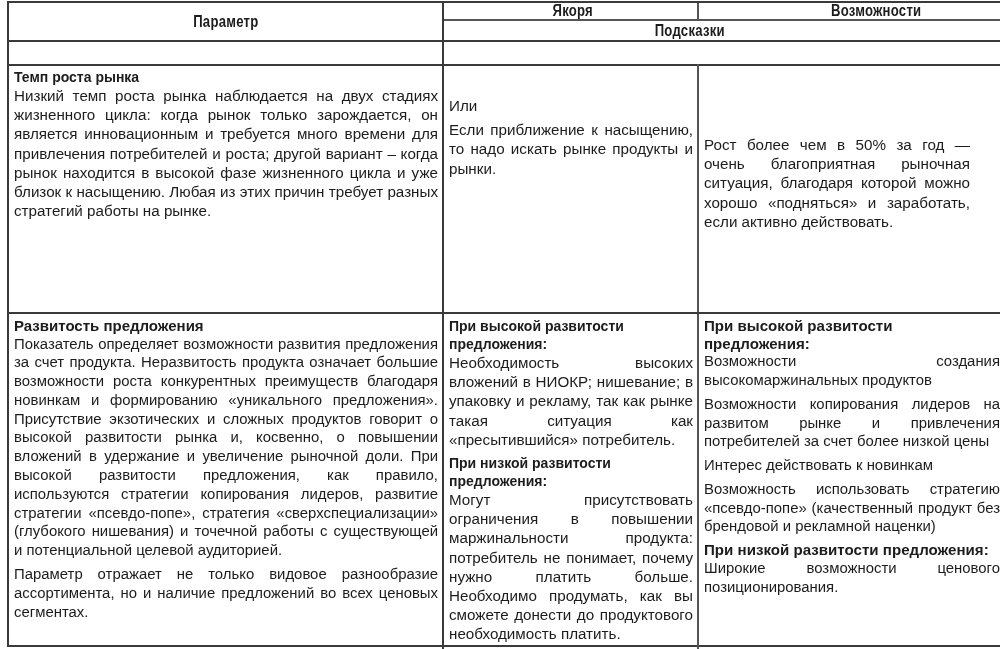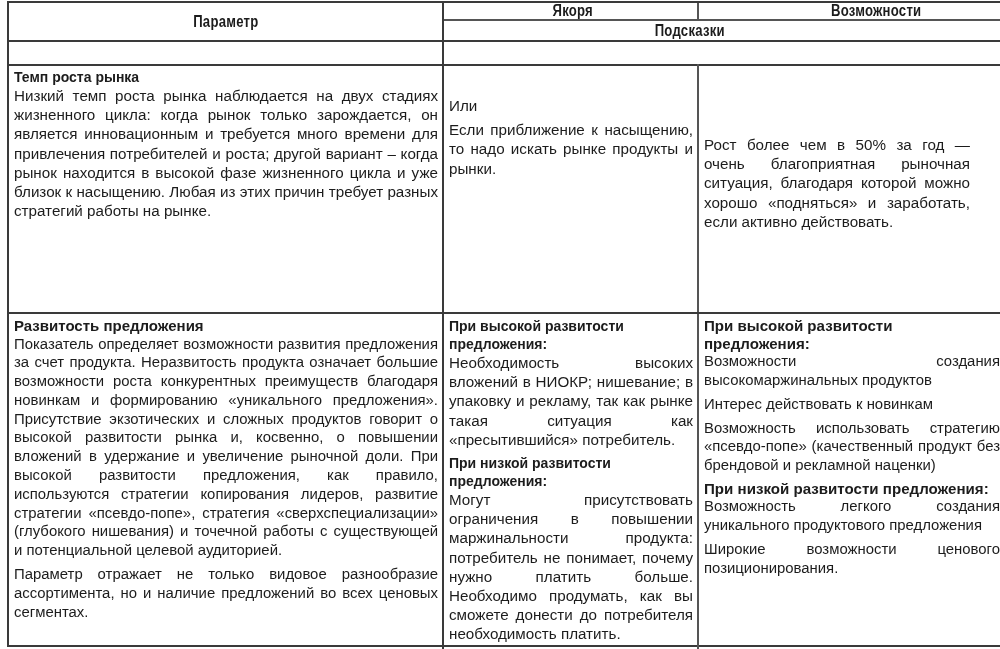--- a/index.html
+++ b/index.html
@@ -80,24 +80,24 @@
 
   <div class="cell txt" style="left: 0px; top: 313px; width: 433px; height: 333px; font-size: 14.9px; line-height: 18.774px;">
     <p class="h" style="font-size: 15px; line-height: 17.582px;">Развитость предложения</p>
     <p>Показатель определяет возможности развития предложения за счет продукта. Неразвитость продукта означает большие возможности роста конкурентных преимуществ благодаря новинкам и формированию «уникального предложения». Присутствие экзотических и сложных продуктов говорит о высокой развитости рынка и, косвенно, о повышении вложений в удержание и увеличение рыночной доли. При высокой развитости предложения, как правило, используются стратегии копирования лидеров, развитие стратегии «псевдо-попе», стратегия «сверхспециализации» (глубокого нишевания) и точечной работы с существующей и потенциальной целевой аудиторией.</p>
     <p>Параметр отражает не только видовое разнообразие ассортимента, но и наличие предложений во всех ценовых сегментах.</p>
   </div>
   <div class="cell txt" style="left:435px; top:313px; width:253px; height:333px;">
     <p class="h">При высокой развитости предложения:</p>
     <p>Необходимость высоких вложений в НИОКР; нишевание; в упаковку и рекламу, так как рынке такая ситуация как «пресытившийся» потребитель.</p>
     <p class="h">При низкой развитости предложения:</p>
-    <p>Могут присутствовать ограничения в повышении маржинальности продукта: потребитель не понимает, почему нужно платить больше. Необходимо продумать, как вы сможете донести до потребителя необходимость платить.</p>
+    <p>Могут присутствовать ограничения в повышении маржинальности продукта: потребитель не понимает, почему нужно платить больше. Необходимо продумать, как вы сможете донести до продуктового необходимость платить.</p>
   </div>
   <div class="cell txt" style="left: 690px; top: 313px; width: 305px; height: 333px; font-size: 14.9px; line-height: 18.774px;">
     <p class="h" style="font-size: 15.1px; line-height: 17.582px;">При высокой развитости предложения:</p>
     <p>Возможности создания высокомаржинальных продуктов</p>
+    <p>Возможности копирования лидеров на развитом рынке и привлечения потребителей за счет более низкой цены</p>
     <p>Интерес действовать к новинкам</p>
     <p>Возможность использовать стратегию «псевдо-попе» (качественный продукт без брендовой и рекламной наценки)</p>
     <p class="h" style="font-size: 15.1px; line-height: 17.582px;">При низкой развитости предложения:</p>
-    <p>Возможность легкого создания уникального продуктового предложения</p>
     <p>Широкие возможности ценового позиционирования.</p>
   </div>
 </div>
 
 </body></html>

